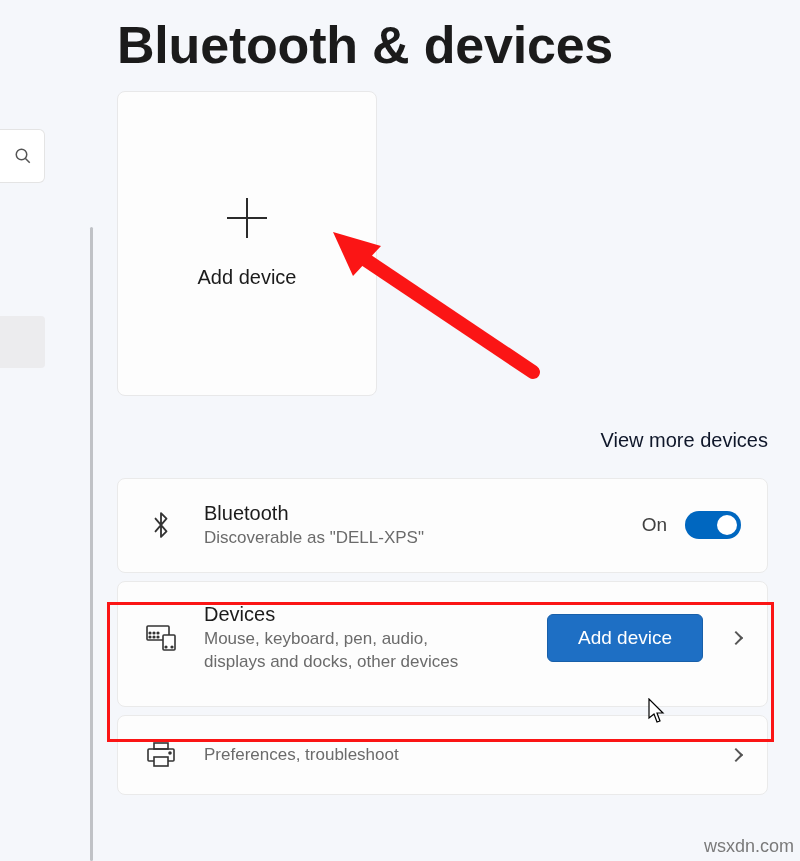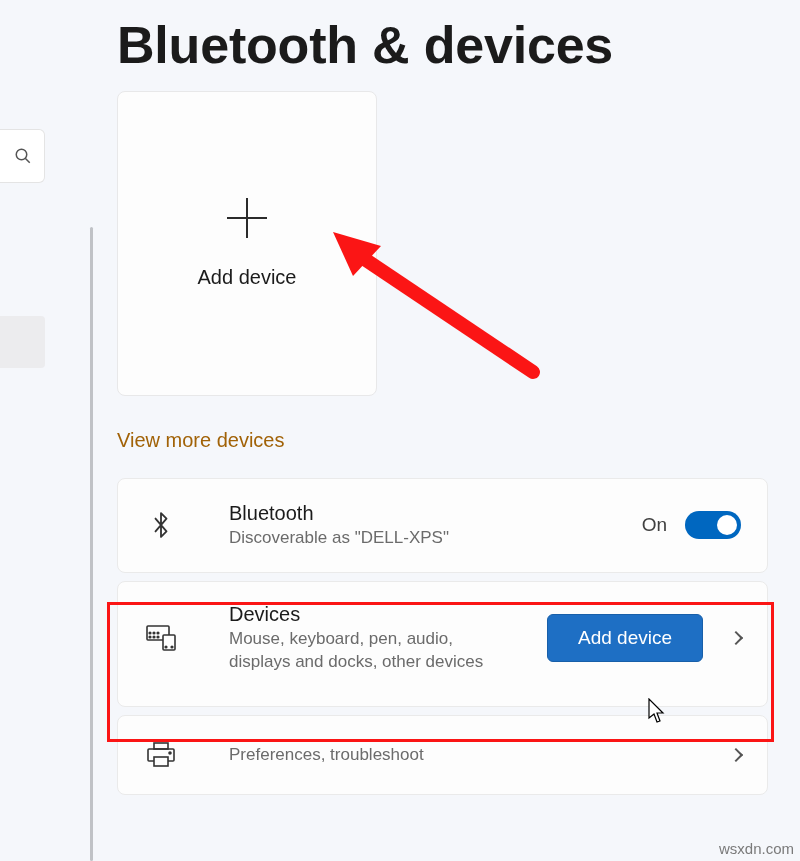--- a/index.html
+++ b/index.html
@@ -83,36 +83,35 @@
   .plus::before, .plus::after {
     content:'';
     position:absolute;
     background:#2b2b2b;
   }
   .plus::before { left:0; top:50%; width:100%; height:2px; margin-top:-1px; }
   .plus::after  { top:0; left:50%; height:100%; width:2px; margin-left:-1px; }
   .add-tile .label { font-size: 20px; }
   .view-more {
     margin-top: 15px;
-    color: #a16207;
-    text-align: left;
+    color: #0f172a;
+    text-align: right;
     font-size: 20px;
     padding: 18px 0 26px;
     cursor: pointer;
   }
   .row {
     background: #fdfdfd;
     border: 1px solid #eaeaea;
     border-radius: 8px;
     padding: 22px 26px;
     display: flex;
     align-items: center;
     margin-bottom: 8px;
     cursor: pointer;
-    gap: 25px;
   }
   .row .icon-slot {
     width: 34px;
     height: 34px;
     display:flex;
     align-items:center;
     justify-content:center;
     margin-right: 26px;
     flex-shrink: 0;
   }
@@ -167,21 +166,21 @@
   .cursor {
     position:absolute;
     left: 648px;
     top: 698px;
     pointer-events:none;
   }
   .watermark {
     position:absolute;
     right: 6px;
     bottom: 4px;
-    font-size: 15px;
+    font-size: 18px;
     color: #7a7a7a;
   }
 </style>
 </head>
 <body>
 
 <div class="search-wrapper">
   <svg width="18" height="18" viewBox="0 0 24 24" fill="none" stroke="#555" stroke-width="2">
       <circle cx="10" cy="10" r="7"></circle>
       <line x1="21" y1="21" x2="15" y2="15"></line>

